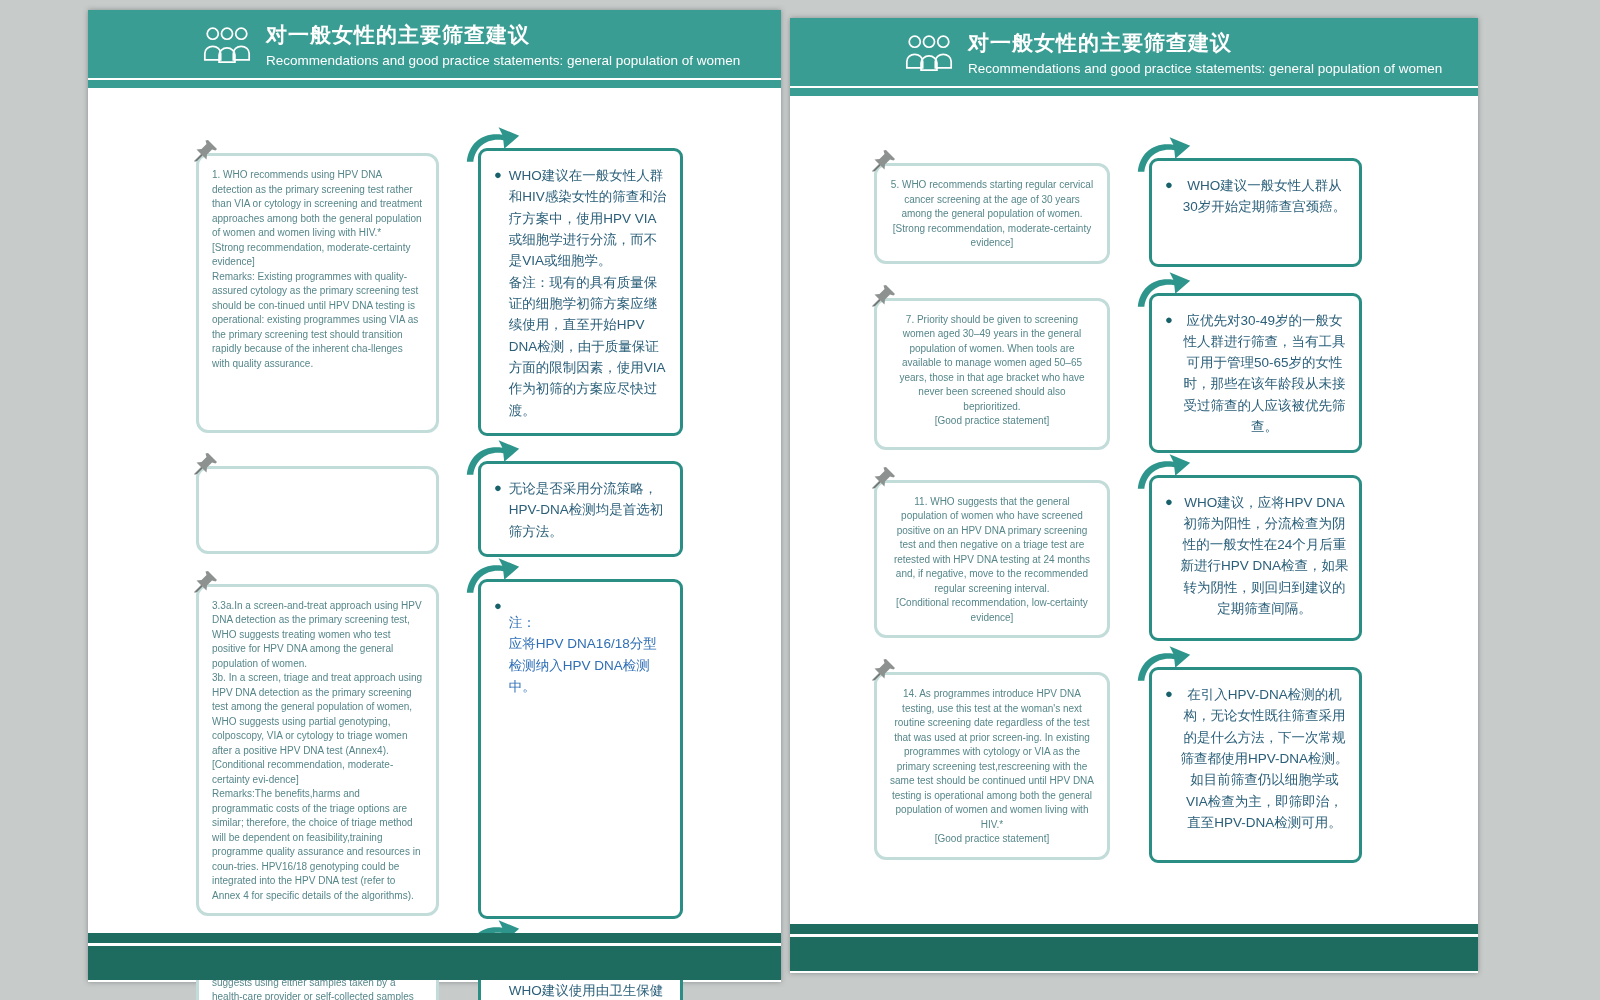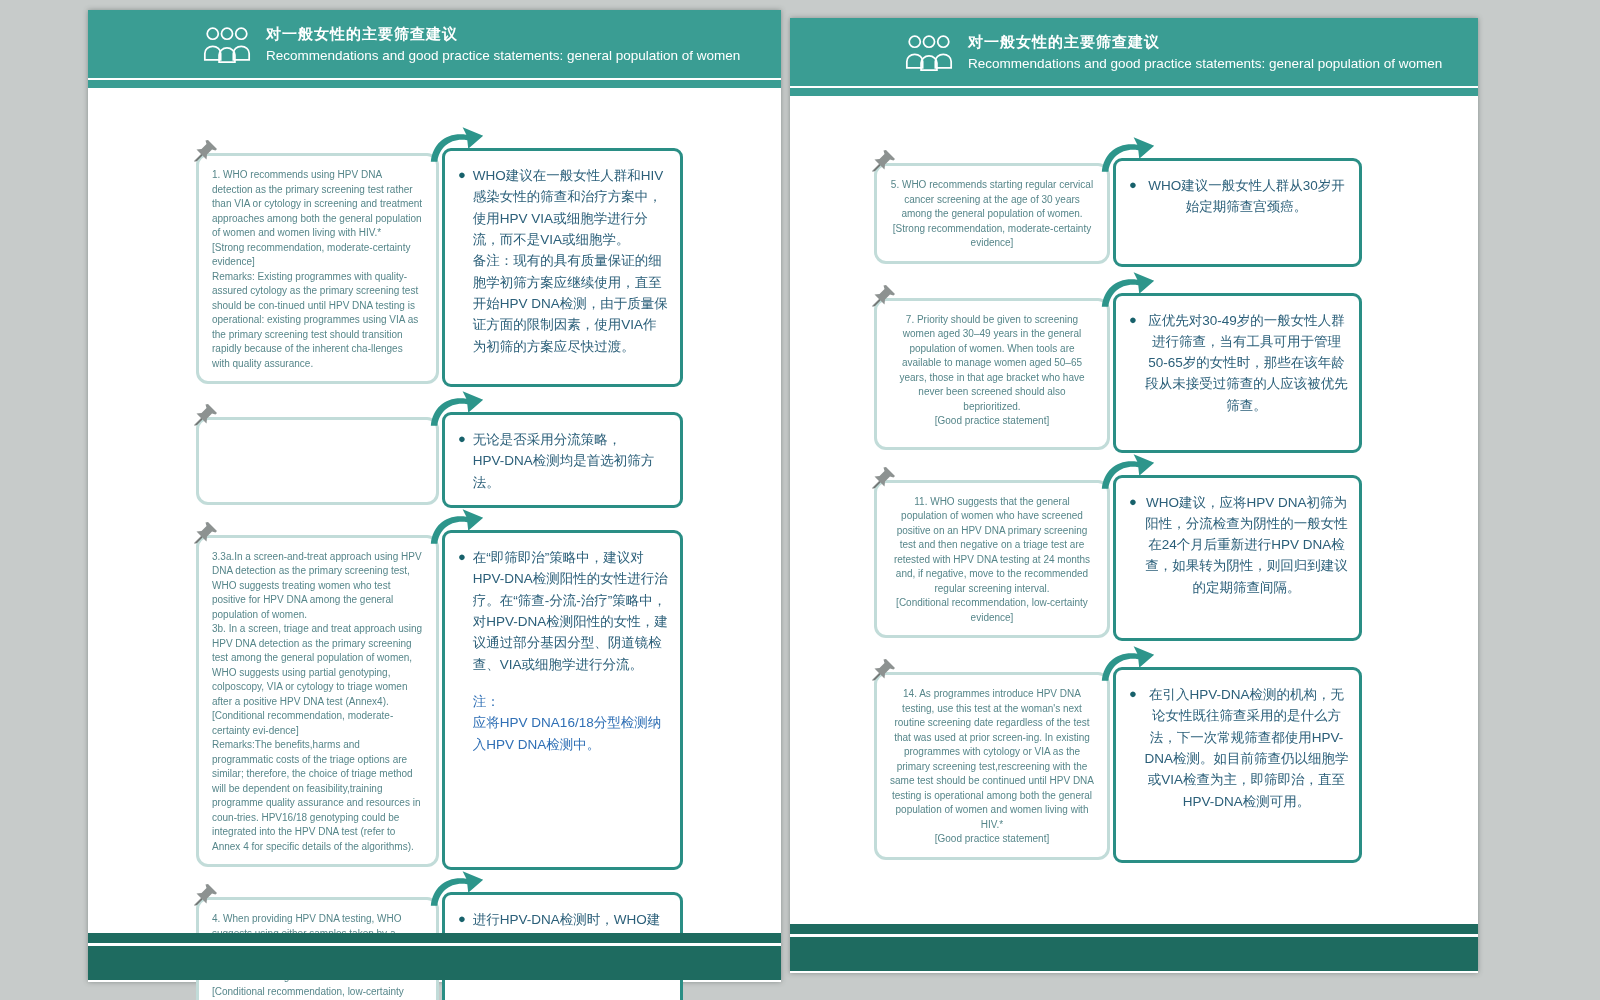--- a/index.html
+++ b/index.html
@@ -21,33 +21,33 @@
   .page-header {
     height:70px;
     background: var(--header-teal, #3a9d93);
     display:flex; align-items:center;
     padding-left:115px;
     border-bottom:2px solid #ffffff;
   }
   .header-strip { height:8px; background: var(--header-teal, #3a9d93); }
   .people-icon { width:48px; height:38px; flex:0 0 auto; }
   .titles { margin-left:15px; color:#ffffff; }
-  .title-zh { font-size:15px; font-weight:bold; letter-spacing:1px; }
+  .title-zh { font-size:21px; font-weight:bold; letter-spacing:1px; }
   .title-en { font-size:13.5px; margin-top:4px; }
 
   
   .page-footer { position:absolute; left:0; right:0; bottom:2px; }
   .footer-thin  { height:10px; background: var(--footer-teal, #1e6b60); }
   .footer-gap   { height:3px; background:#ffffff; }
   .footer-thick { height:34px; background: var(--footer-teal, #1e6b60); }
 
   
   .content { padding-top:60px; padding-left:108px; width:595px; }
   .page-right .content { padding-top:62px; padding-left:84px; width:572px;text-align:center; }
-  .row { display:flex; position:relative; }
+  .row { display:flex; position:relative;gap:36px; }
   .box { position:relative; background:#fff; }
   .en-box {
     flex:0 0 243px;
     border:3px solid var(--box-border-light, #c2dcd9);
     border-radius:12px;
     padding:12px 13px 10px 13px;
     margin:5px 3px 3px 0;
   }
   .page-right .en-box { flex:0 0 236px; }
   .zh-box {
@@ -186,21 +186,20 @@
 [Conditional recommendation, moderate-certainty evi-dence]
 Remarks:The benefits,harms and programmatic costs of the triage options are similar; therefore, the choice of triage method will be dependent on feasibility,training programme quality assurance and resources in coun-tries. HPV16/18 genotyping could be integrated into the HPV DNA test (refer to Annex 4 for specific details of the algorithms).</div>
       </div>
       <div class="box zh-box">
         <svg class="swoosh" viewBox="0 0 62 42">
             <use href="#icon-swoosh"></use>
           </svg>
         <div class="zh-content">
           <span class="bullet">●</span>
           <div>
-            <div class="zh-text">在“即筛即治”策略中，建议对HPV-DNA检测阳性的女性进行治疗。在“筛查-分流-治疗”策略中，对HPV-DNA检测阳性的女性，建议通过部分基因分型、阴道镜检查、VIA或细胞学进行分流。</div>
             <div class="zh-note">注：
 应将HPV DNA16/18分型检测纳入HPV DNA检测中。</div>
           </div>
         </div>
       </div>
     </div>
 
     <div class="row" style="min-height:90px; margin-top:22px">
       <div class="box en-box">
         <svg class="pin" viewBox="0 0 26 24">

